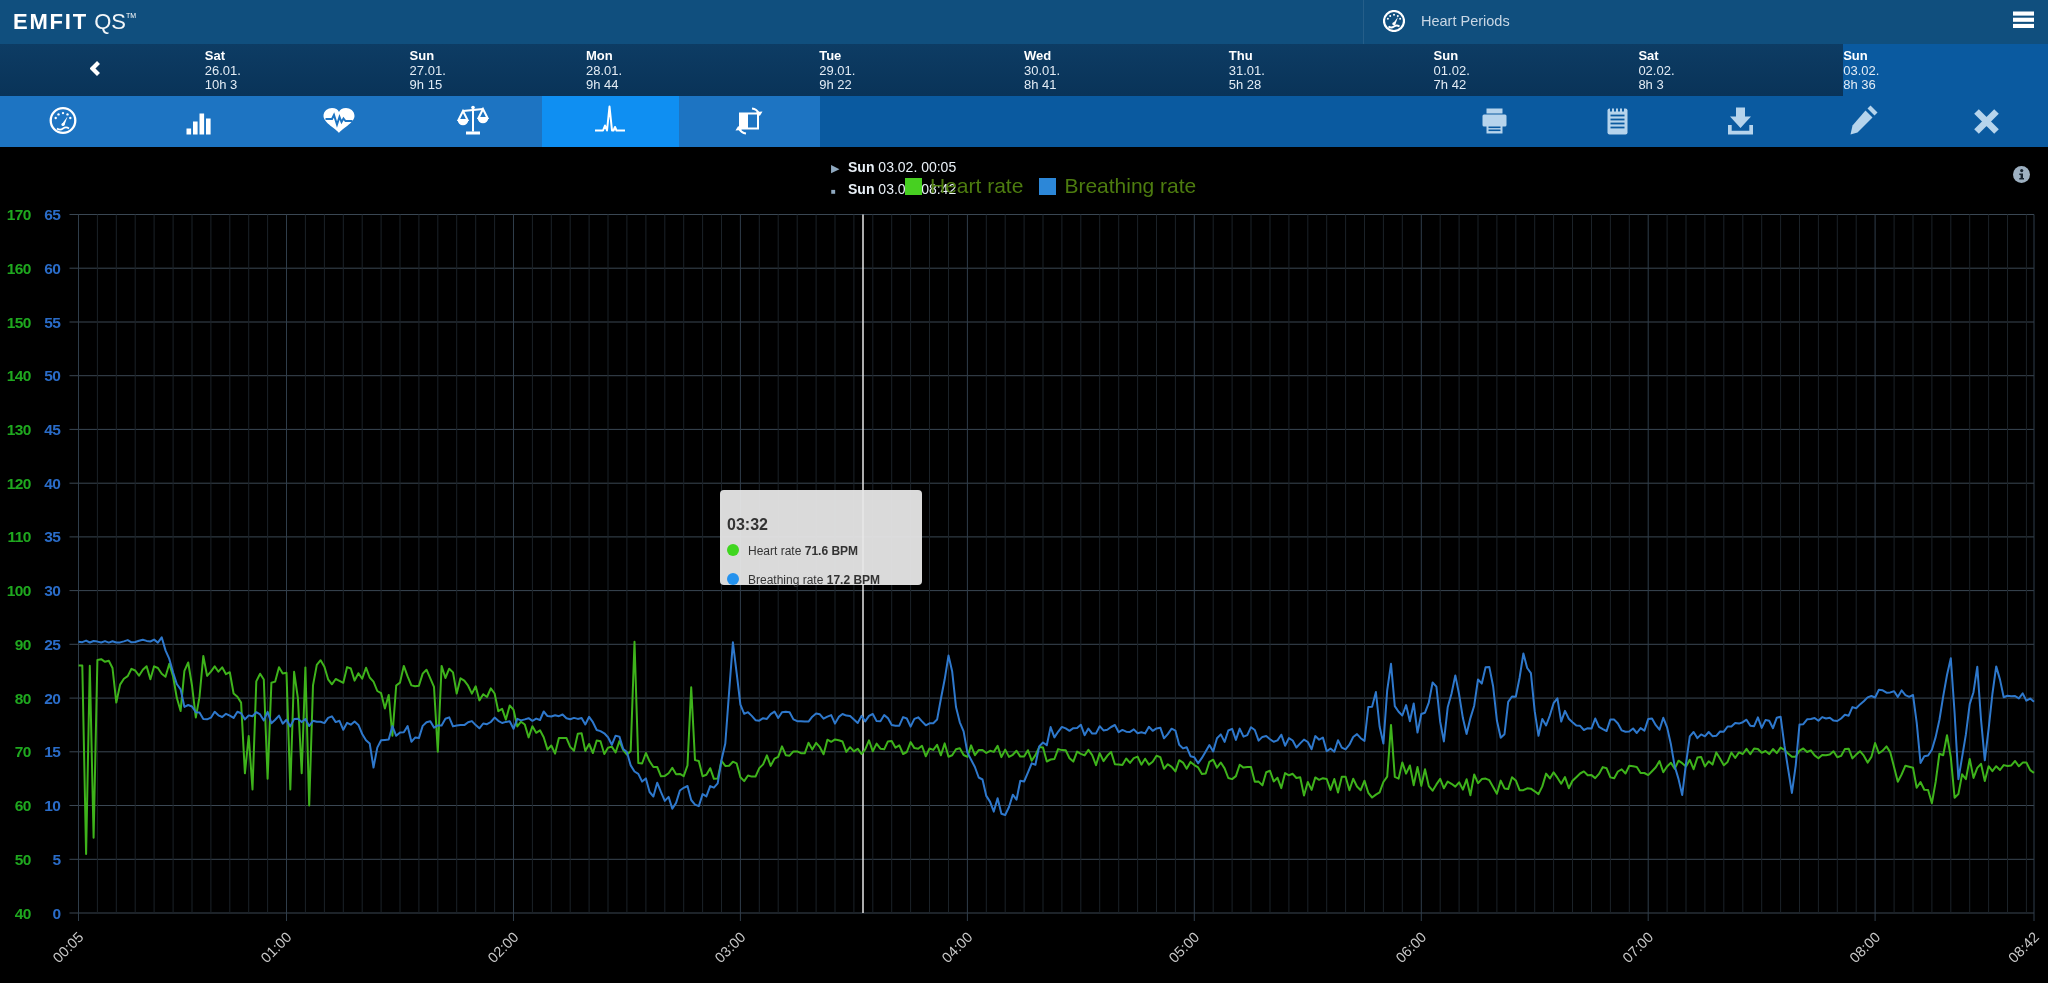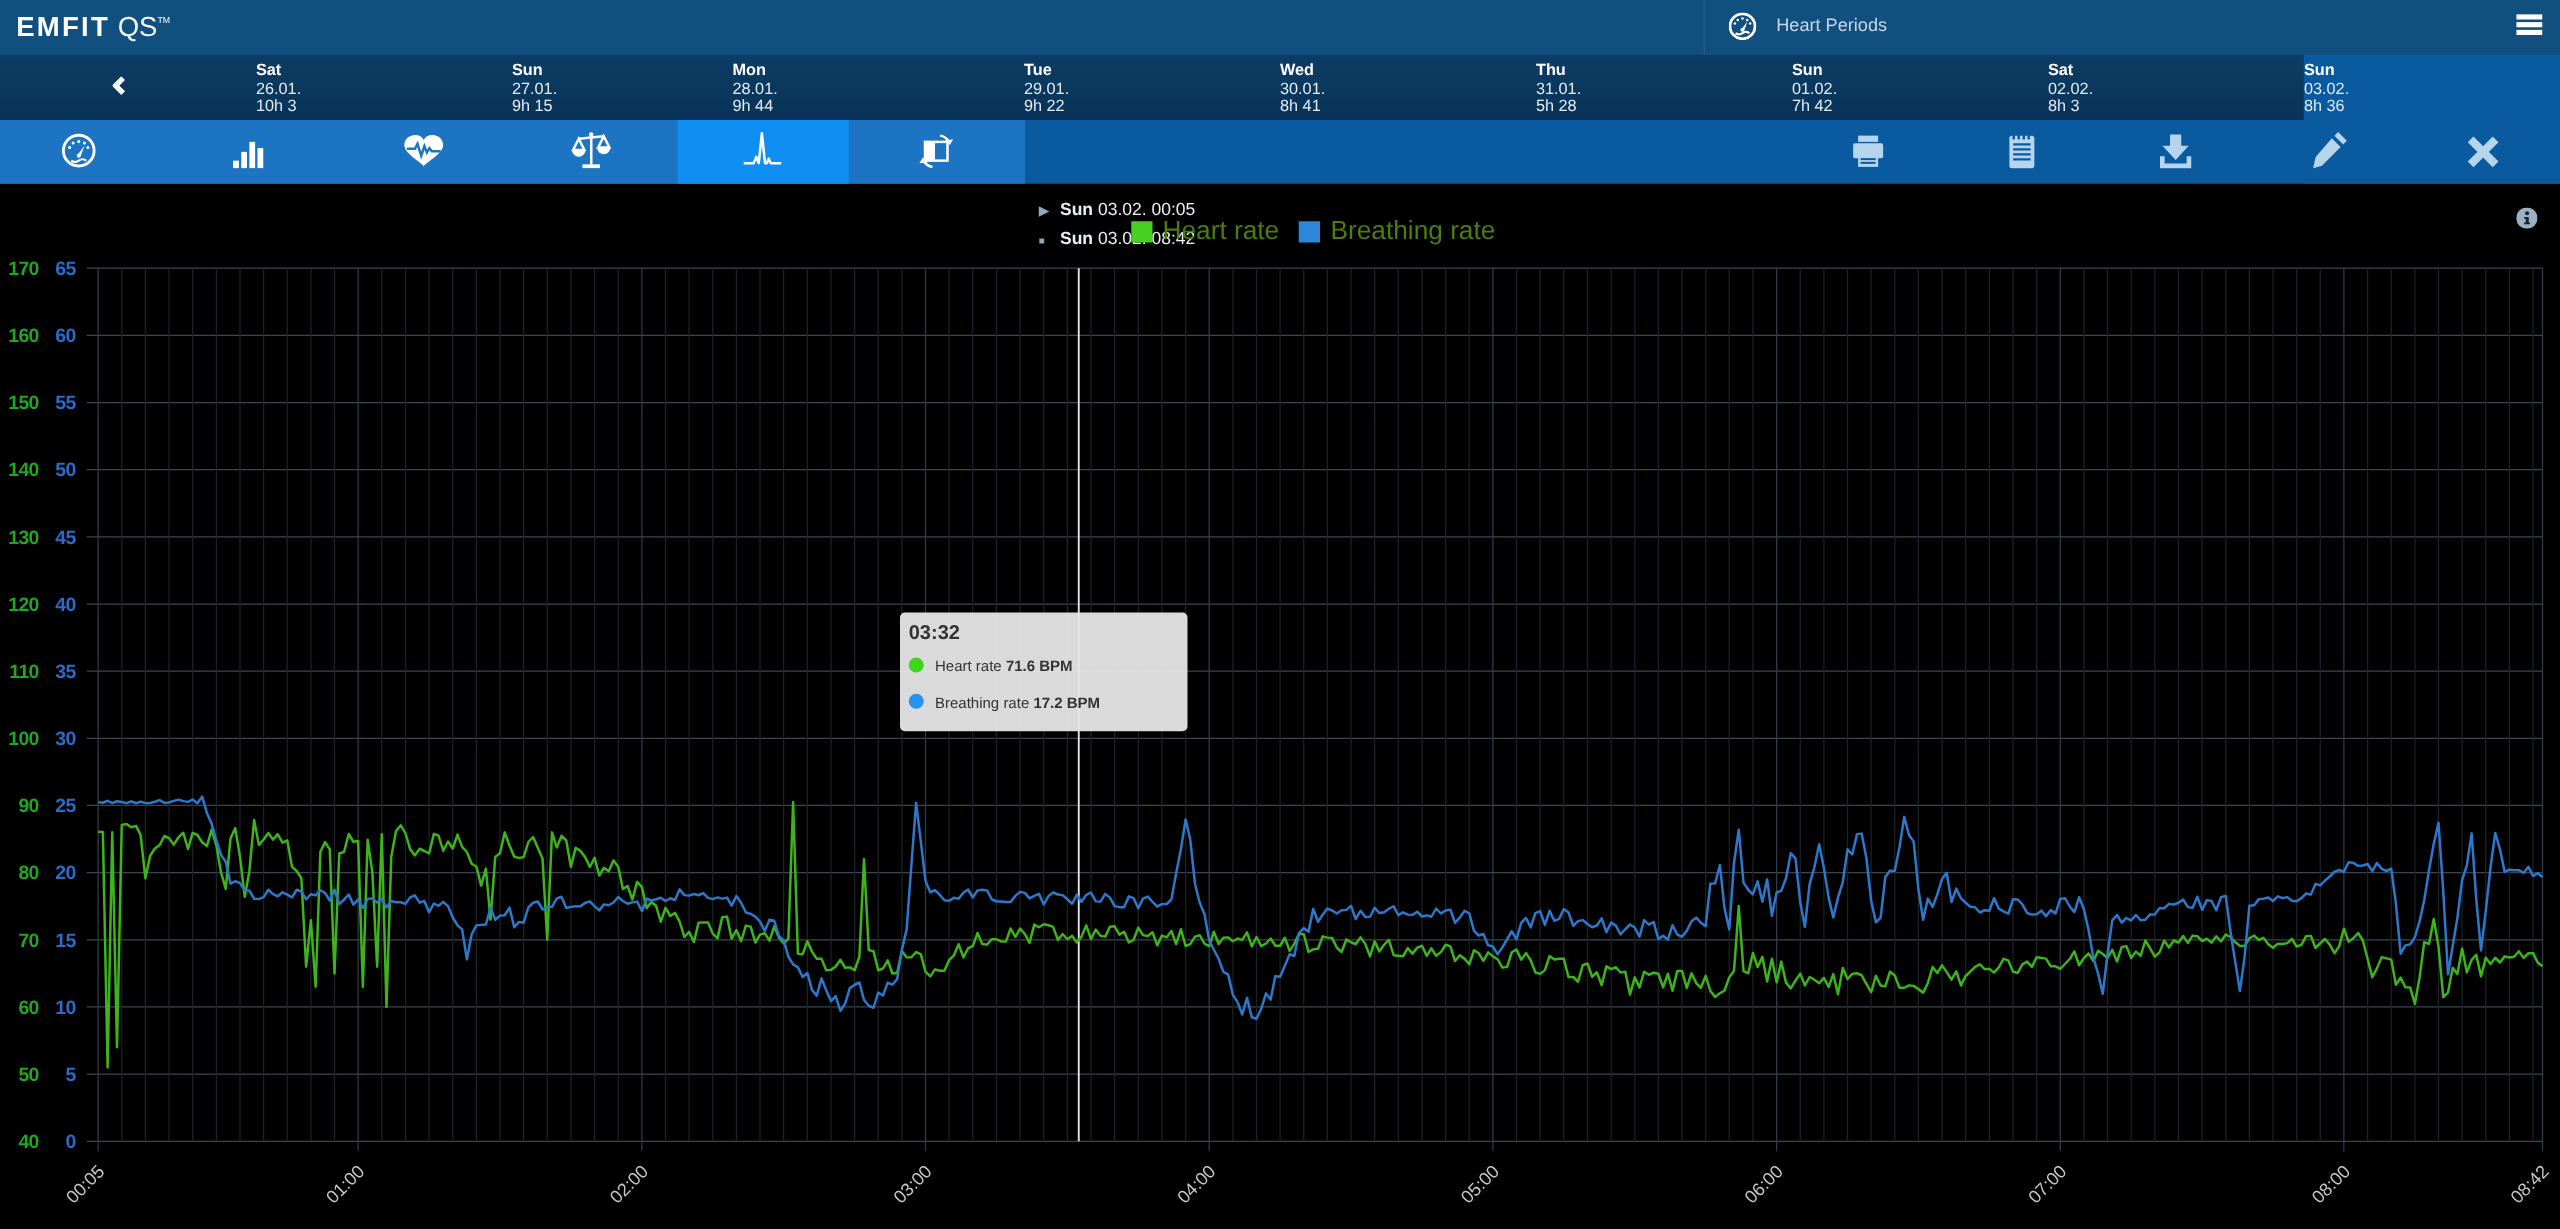--- a/index.html
+++ b/index.html
@@ -22,23 +22,23 @@
   .icell { position:absolute; top:96px; width:136.6px; height:51px; }
   .icell.active { background:#0f8ff2; }
   .ticon { position:absolute; top:96px; height:51px; }
   .sess { position:absolute; left:831px; top:113px; color:#e9f0f7; font-size:14px; line-height:21px;margin-top:44px; }
   .sess b { font-weight:bold; }
   .sess .mark { color:#8fa9c0; font-size:10px; display:inline-block; width:17px; }
   .ricon { position:absolute; top:96px; width:123px; height:51px; }
   #legend { position:absolute; top:173px; left:905px; color:#4d7c0f; font-size:21px; }
   #legend div { display:inline-block; vertical-align:middle; }
   .lsq { width:17px; height:17px; display:inline-block; vertical-align:middle; margin-right:8px; }
-  #tooltip { position:absolute; left:720px; top:490px; width:230px; height:95px;
+  #tooltip { position:absolute; left:720px; top:490px; width:202px; height:95px;
     background:rgba(232,232,232,0.94); border-radius:4px; color:#333; font-size:15px;
-    padding:8px 0 0 7px; }
+    padding:26px 0 0 7px; }
   #tooltip .tt { line-height:18px; font-size:16px; }
   #tooltip .dot { display:inline-block; width:12px; height:12px; border-radius:6px;
     vertical-align:-1px; margin-right:9px; }
   #tooltip .row { margin-top:7px; line-height:20px; font-size:12px; }
   #tooltip .row + .row { margin-top:9px; }
   
 </style>
 </head>
 <body>
 <svg class="abs" style="left:0;top:0" width="2048" height="983">

